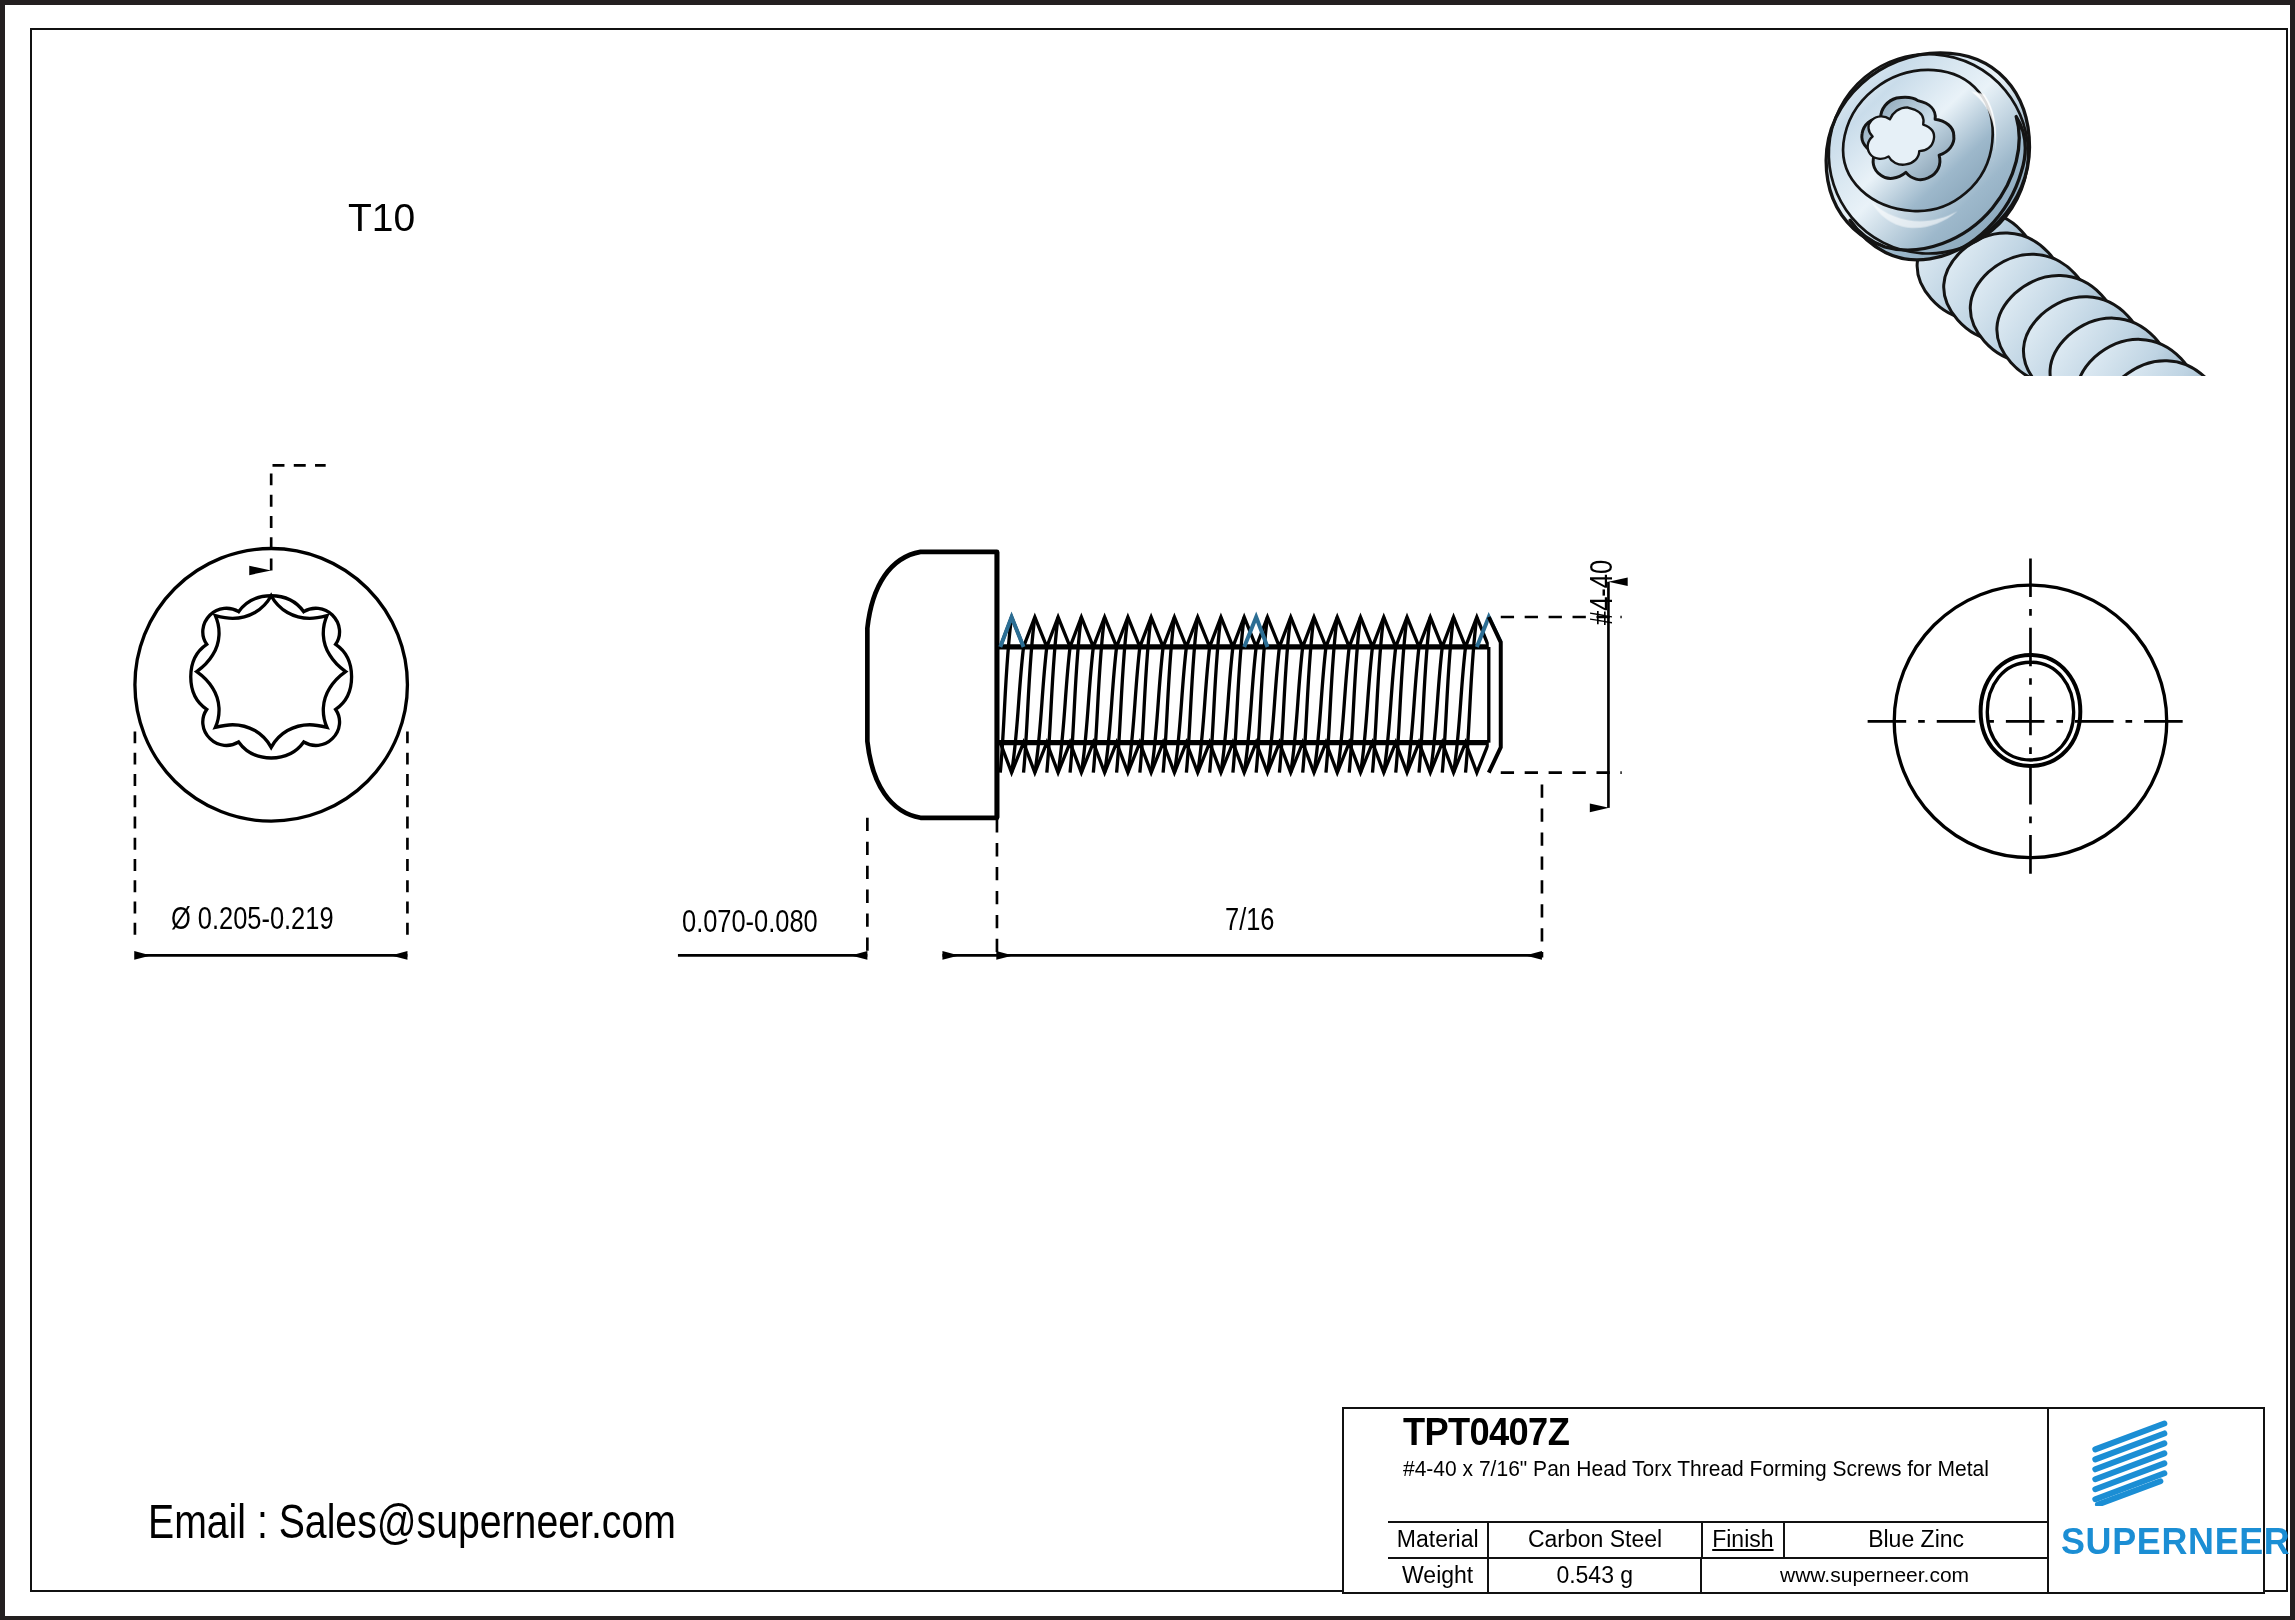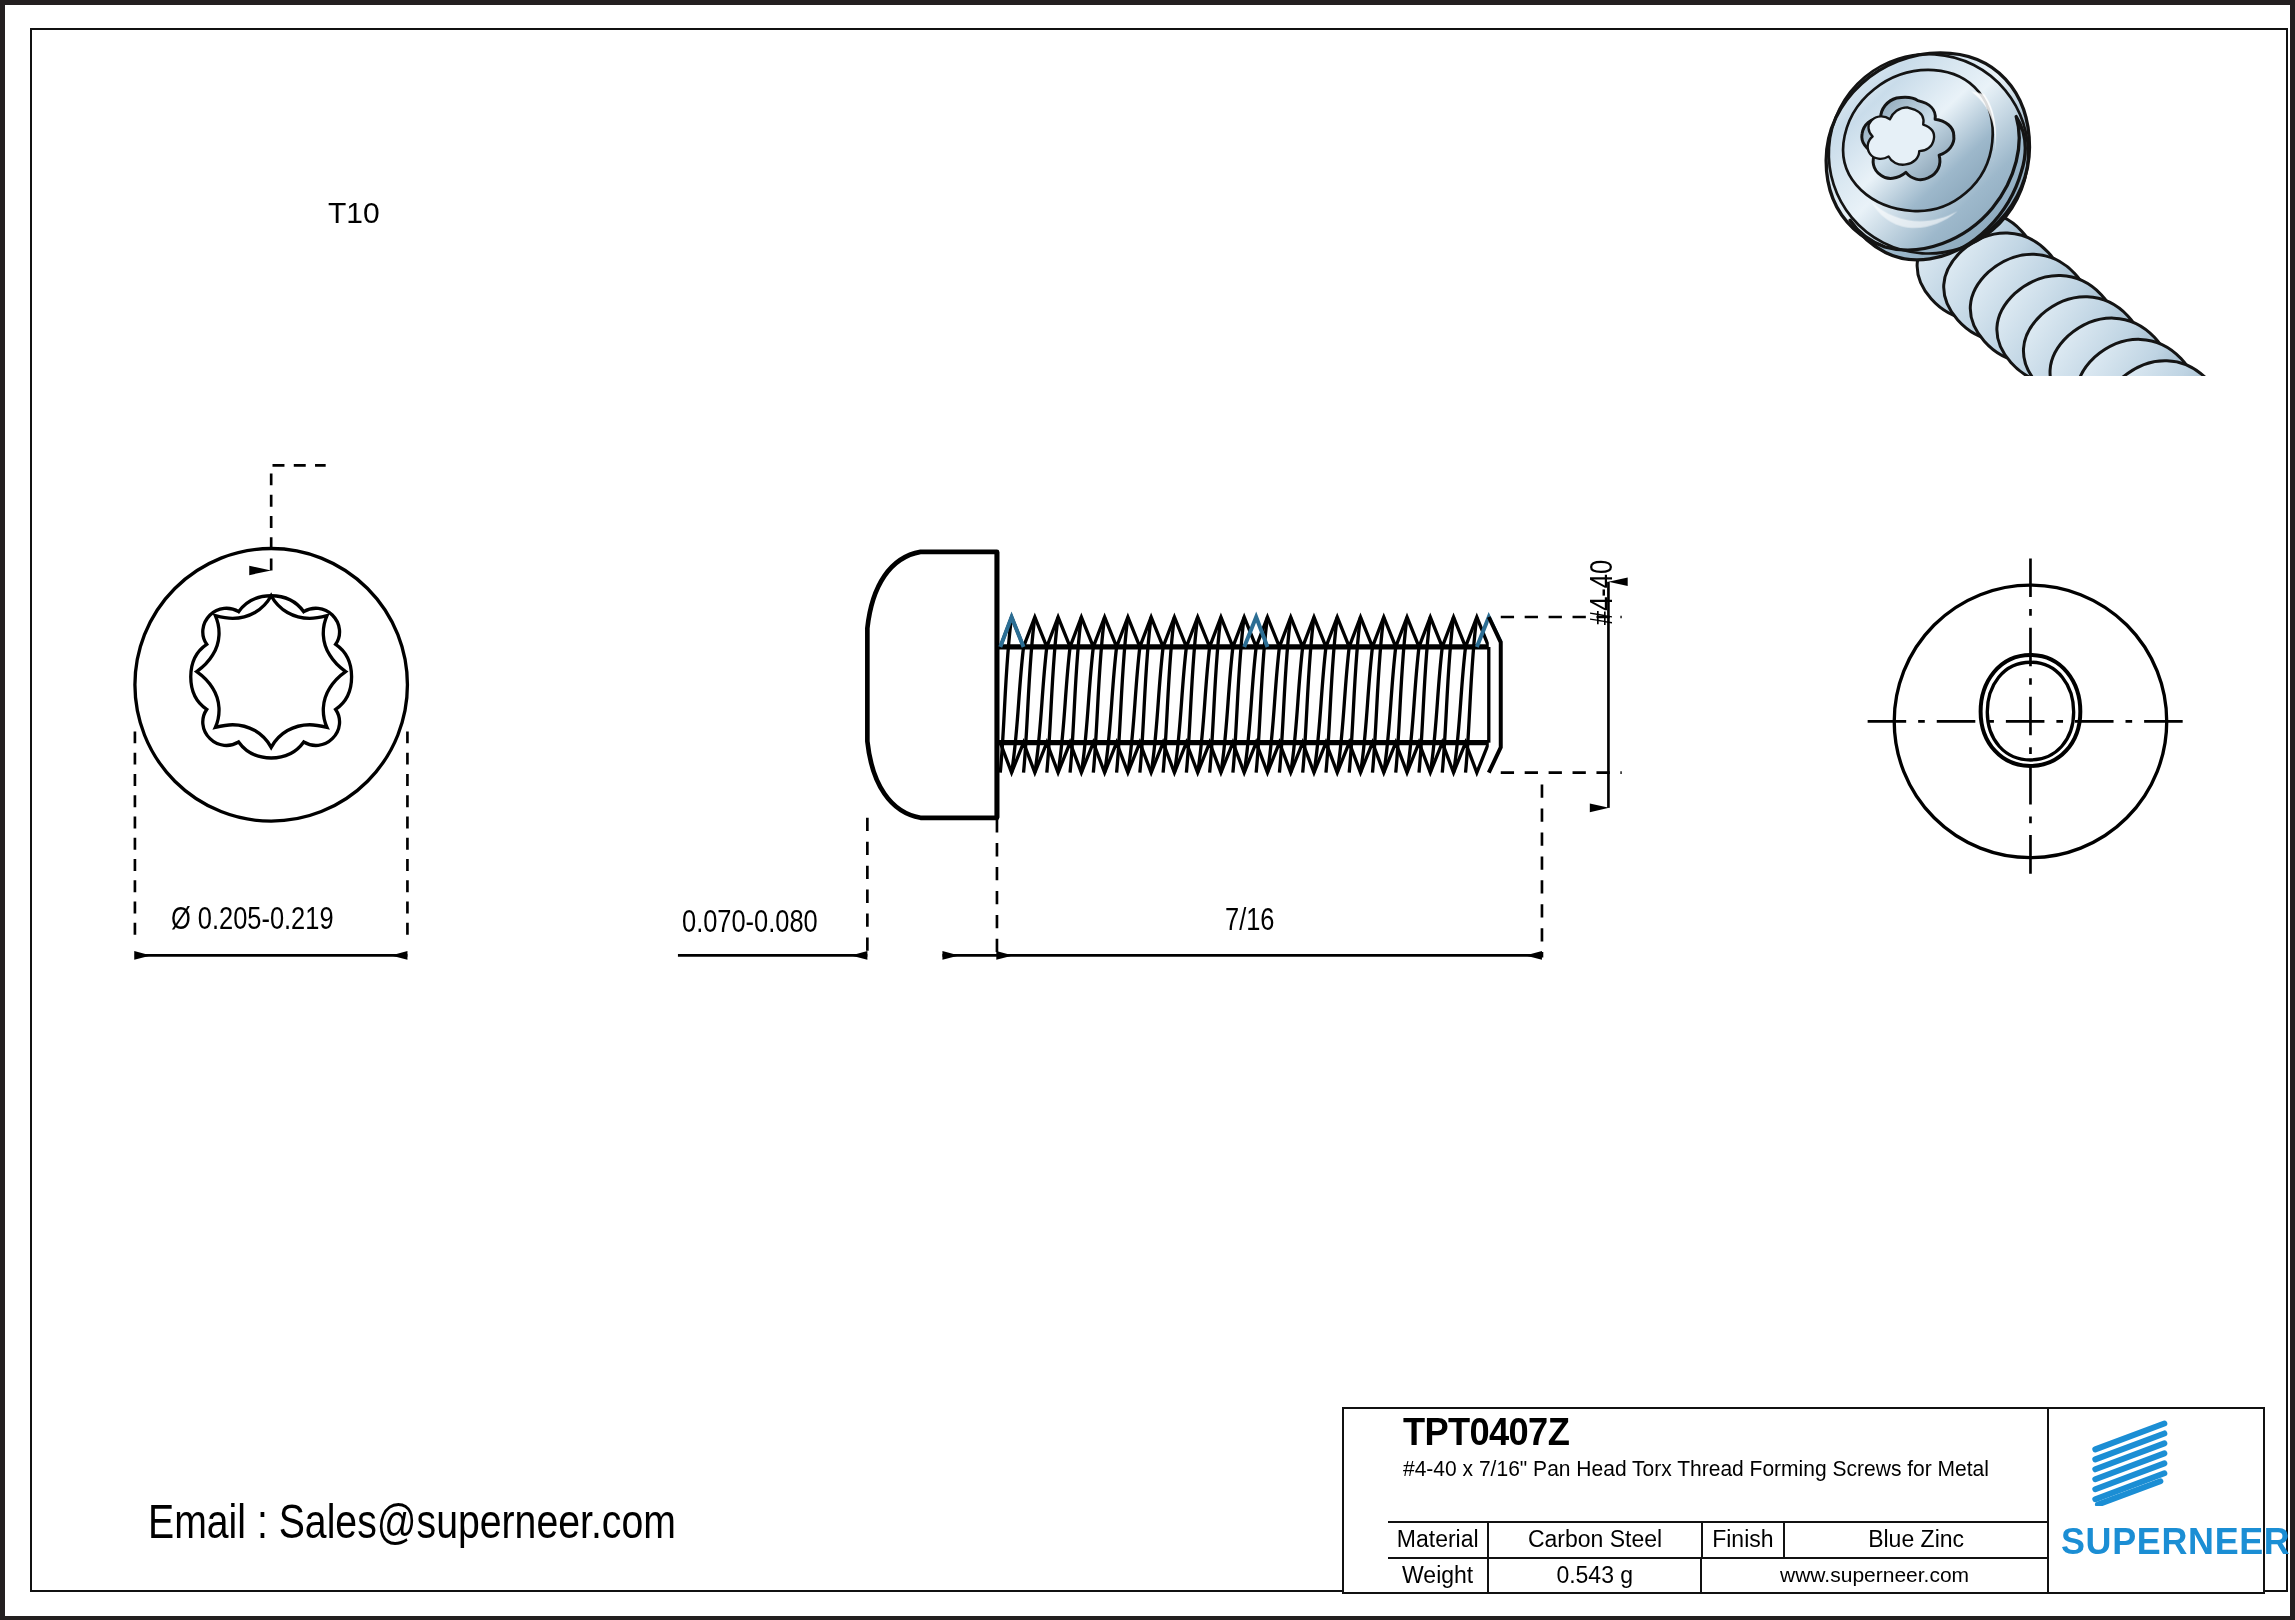--- a/index.html
+++ b/index.html
@@ -114,21 +114,21 @@
     display: flex;
     align-items: center;
     justify-content: center;
     border-right: 2px solid #111111;
     font-size: 23px;
     white-space: nowrap;
     overflow: hidden;
   }
   .tb-cell.label { width: 108px; }
   .tb-cell.value-wide { width: 227px; }
-  .tb-cell.finish-label { width: 88px; }
+  .tb-cell.finish-label { width: 88px; text-decoration: underline; }
   .tb-cell.finish-value { width: 279px; border-right: none; }
   .tb-cell.web { width: 368px; border-right: none; }
   .web-link {
     color: #000000;
     font-size: 21px;
   }
 
   
   #tb-logo {
     width: 214px;
@@ -171,21 +171,21 @@
 
   
   .dim-text {
     position: absolute;
     font-family: "Liberation Sans", sans-serif;
     font-size: 31px;
     white-space: nowrap;
     color: #000000;
   }
   .dim-text.narrow { transform: scaleX(0.82); transform-origin: left center; }
-  #dim-t10        { left: 328px;  top: 196px;  font-size: 30px; }
+  #dim-t10        { left: 348px;  top: 196px;  font-size: 39px; }
   #dim-diameter   { left: 171px;  top: 901px; }
   #dim-head-h     { left: 682px; top: 904px; }
   #dim-length     { left: 1225px; top: 902px; }
   #dim-thread {
     left: 1584px; top: 625px;
     transform: rotate(-90deg) scaleX(0.82);
     transform-origin: left top;
   }
 </style>
 </head>

